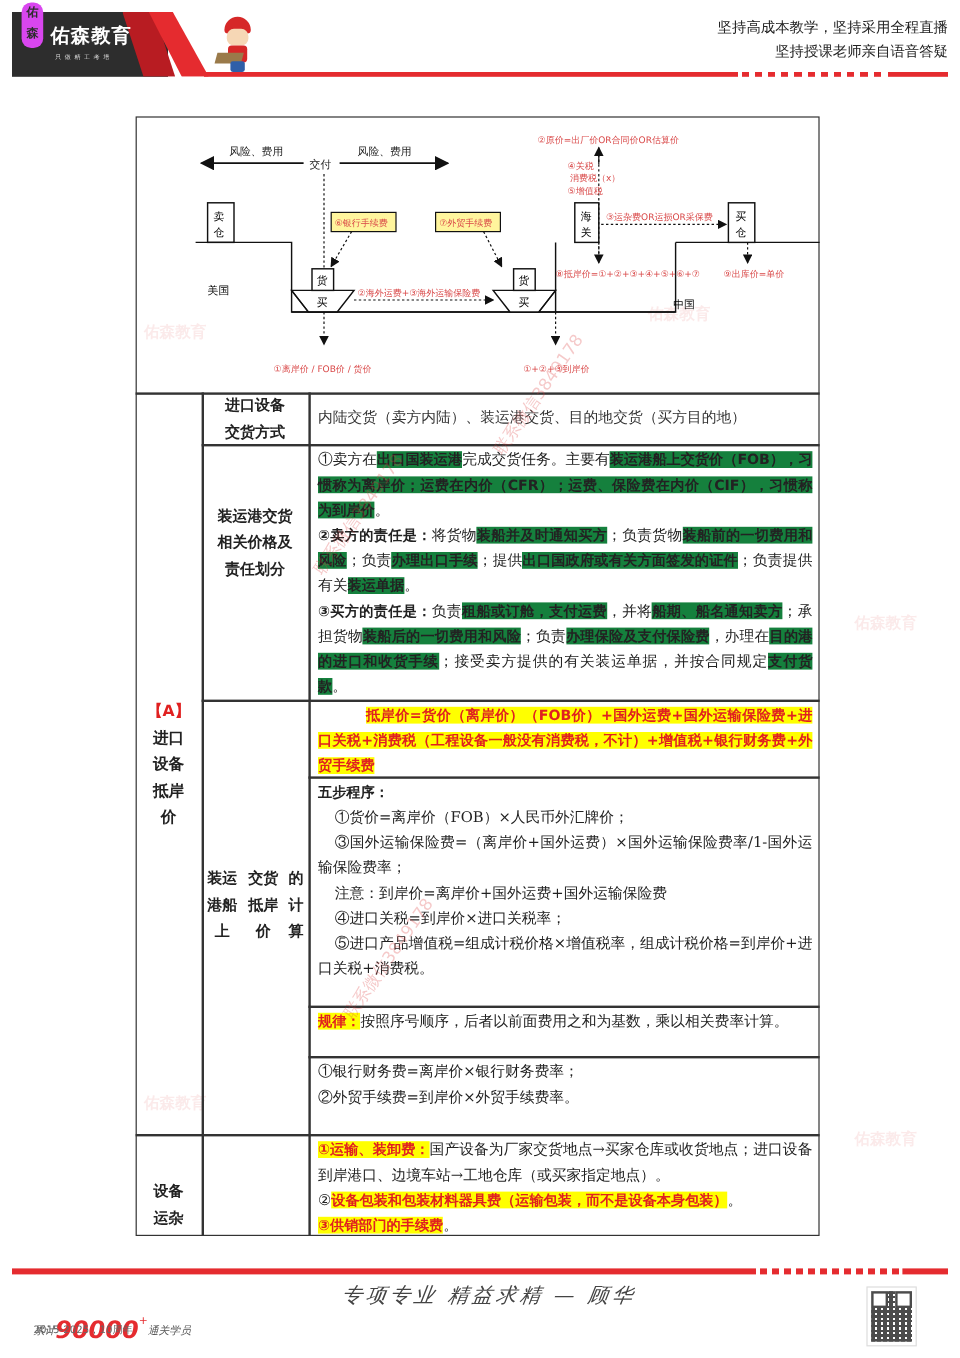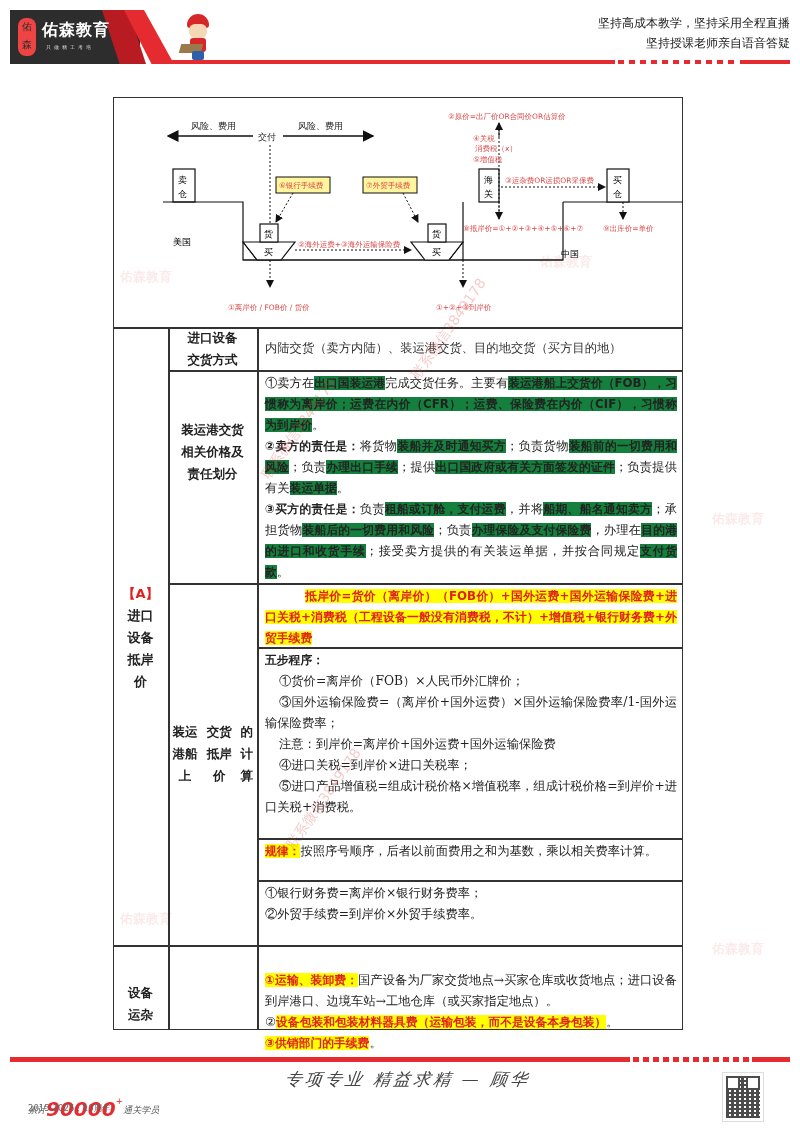--- a/index.html
+++ b/index.html
@@ -3,21 +3,21 @@
 <meta charset="utf-8">
 <style>
   * { box-sizing: border-box; margin: 0; padding: 0; }
   body { width: 800px; height: 1132px; background: #fff; position: relative; overflow: hidden; font-family: "DejaVu Serif", "Liberation Serif", serif; color: #222; }
 
   
   .hdr { position: absolute; left: 0; top: 0; width: 800px; height: 70px; }
   .hdr-logo { position: absolute; left: 10px; top: 10px; width: 130px; height: 54px; background: #2d2d2d; }
   .hdr-logo-red1 { position: absolute; left: 102px; top: 10px; width: 44px; height: 54px; background: #b81c22; clip-path: polygon(0 0, 60% 0, 100% 100%, 40% 100%); }
   .hdr-logo-red2 { position: absolute; left: 124px; top: 10px; width: 50px; height: 54px; background: #e52b2f; clip-path: polygon(0 0, 40% 0, 100% 100%, 55% 100%); }
-  .hdr-logo-mark { position: absolute; left: 18px; top: 18px; width: 18px; height: 38px; background: #ef4444; border-radius: 8px; color: #2d2d2d; font-size: 10px; text-align: center; line-height: 18px; font-family: "DejaVu Serif", serif; font-weight: normal; }
+  .hdr-logo-mark { position: absolute; left: 18px; top: 2px; width: 18px; height: 38px; background: #d946ef; border-radius: 8px; color: #2d2d2d; font-size: 10px; text-align: center; line-height: 18px; font-family: "DejaVu Serif", serif; font-weight: bold; }
   .hdr-logo-name { position: absolute; left: 42px; top: 20px; color: #fff; font-size: 16px; font-weight: bold; font-family: "DejaVu Sans", sans-serif; letter-spacing: 1px; }
   .hdr-logo-sub { position: absolute; left: 46px; top: 44px; color: #ddd; font-size: 5px; font-family: "DejaVu Sans", sans-serif; letter-spacing: 3px; }
   .hdr-line-long { position: absolute; left: 170px; top: 60px; width: 445px; height: 4px; background: #e52b2f; }
   .hdr-dashes { position: absolute; left: 618px; top: 60px; width: 120px; height: 4px; background: repeating-linear-gradient(90deg, #e52b2f 0 6px, transparent 6px 11px); }
   .hdr-line-end { position: absolute; left: 740px; top: 60px; width: 50px; height: 4px; background: #e52b2f; }
   .mascot { position: absolute; left: 178px; top: 14px; width: 40px; height: 46px; }
   .mascot .hat { position: absolute; left: 9px; top: 0; width: 22px; height: 14px; background: #d62828; border-radius: 11px 11px 3px 3px; }
   .mascot .face { position: absolute; left: 11px; top: 10px; width: 18px; height: 14px; background: #f6d7b5; border-radius: 6px; }
   .mascot .body { position: absolute; left: 12px; top: 24px; width: 16px; height: 14px; background: #d62828; border-radius: 3px; }
   .mascot .book { position: absolute; left: 2px; top: 30px; width: 22px; height: 9px; background: #9a7a4a; transform: skewX(-15deg); }
@@ -245,21 +245,21 @@
 </div>
 <div class="cell content" style="left:257px; top:881px; width:426px; height:64px;">
   <div>①银行财务费=离岸价×银行财务费率；</div>
   <div>②外贸手续费=到岸价×外贸手续费率。</div>
 </div>
 
 <div class="cell label-cell" style="left:113px; top:945px; width:55px; height:85px; flex-direction:column; justify-content:flex-end; padding-bottom:4px;">
   <span>设备</span>
   <span>运杂</span>
 </div>
-<div class="cell content" style="left:257px; top:946px; width:426px; height:84px;margin-top:22px;">
+<div class="cell content" style="left:257px; top:946px; width:426px; height:84px;">
   <span class="hlr">①运输、装卸费：</span><span>国产设备为厂家交货地点→买家仓库或收货地点；进口设备到岸港口、边境车站→工地仓库（或买家指定地点）。</span><br>
   <span>②</span><span class="hlr">设备包装和包装材料器具费（运输包装，而不是设备本身包装）</span><span>。</span><br>
   <span class="hlr">③供销部门的手续费</span><span>。</span>
 </div>
 
 <div class="wm" style="left:390px; top:320px;">联系微信3849178</div>
 <div class="wm" style="left:240px; top:420px;">联系微信3849178</div>
 <div class="wm" style="left:265px; top:790px;">联系微信3849178</div>
 
 <div class="ftr-line"></div>

